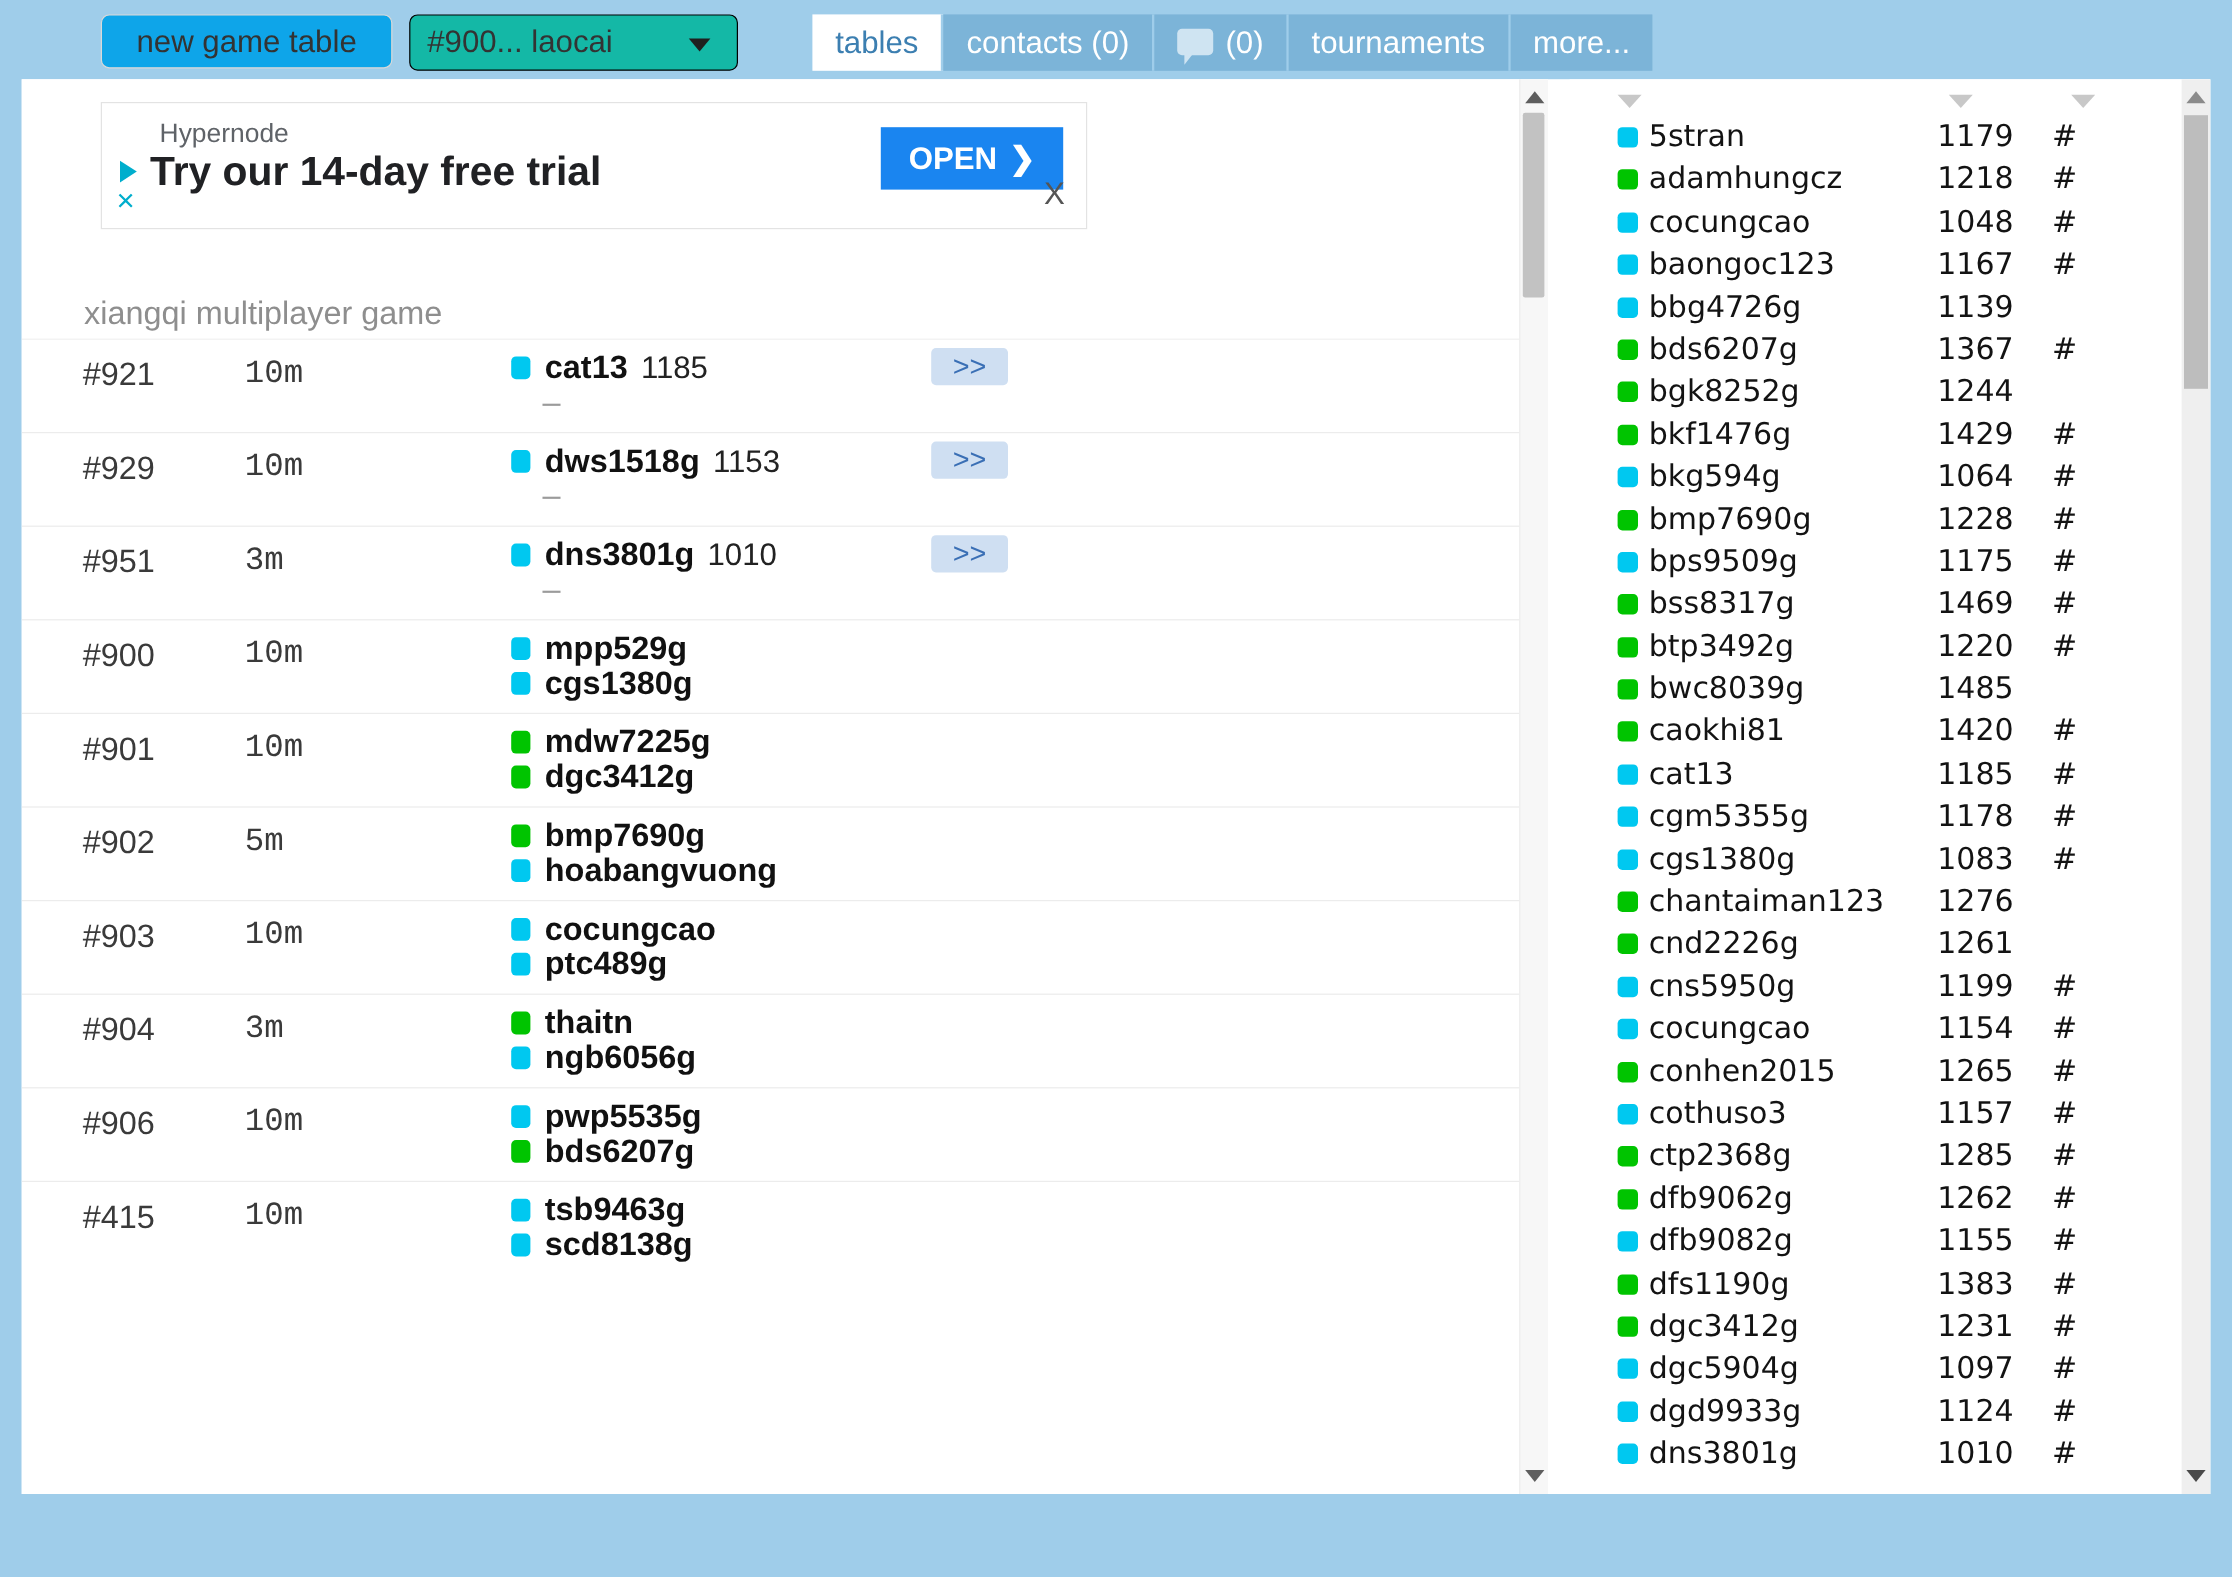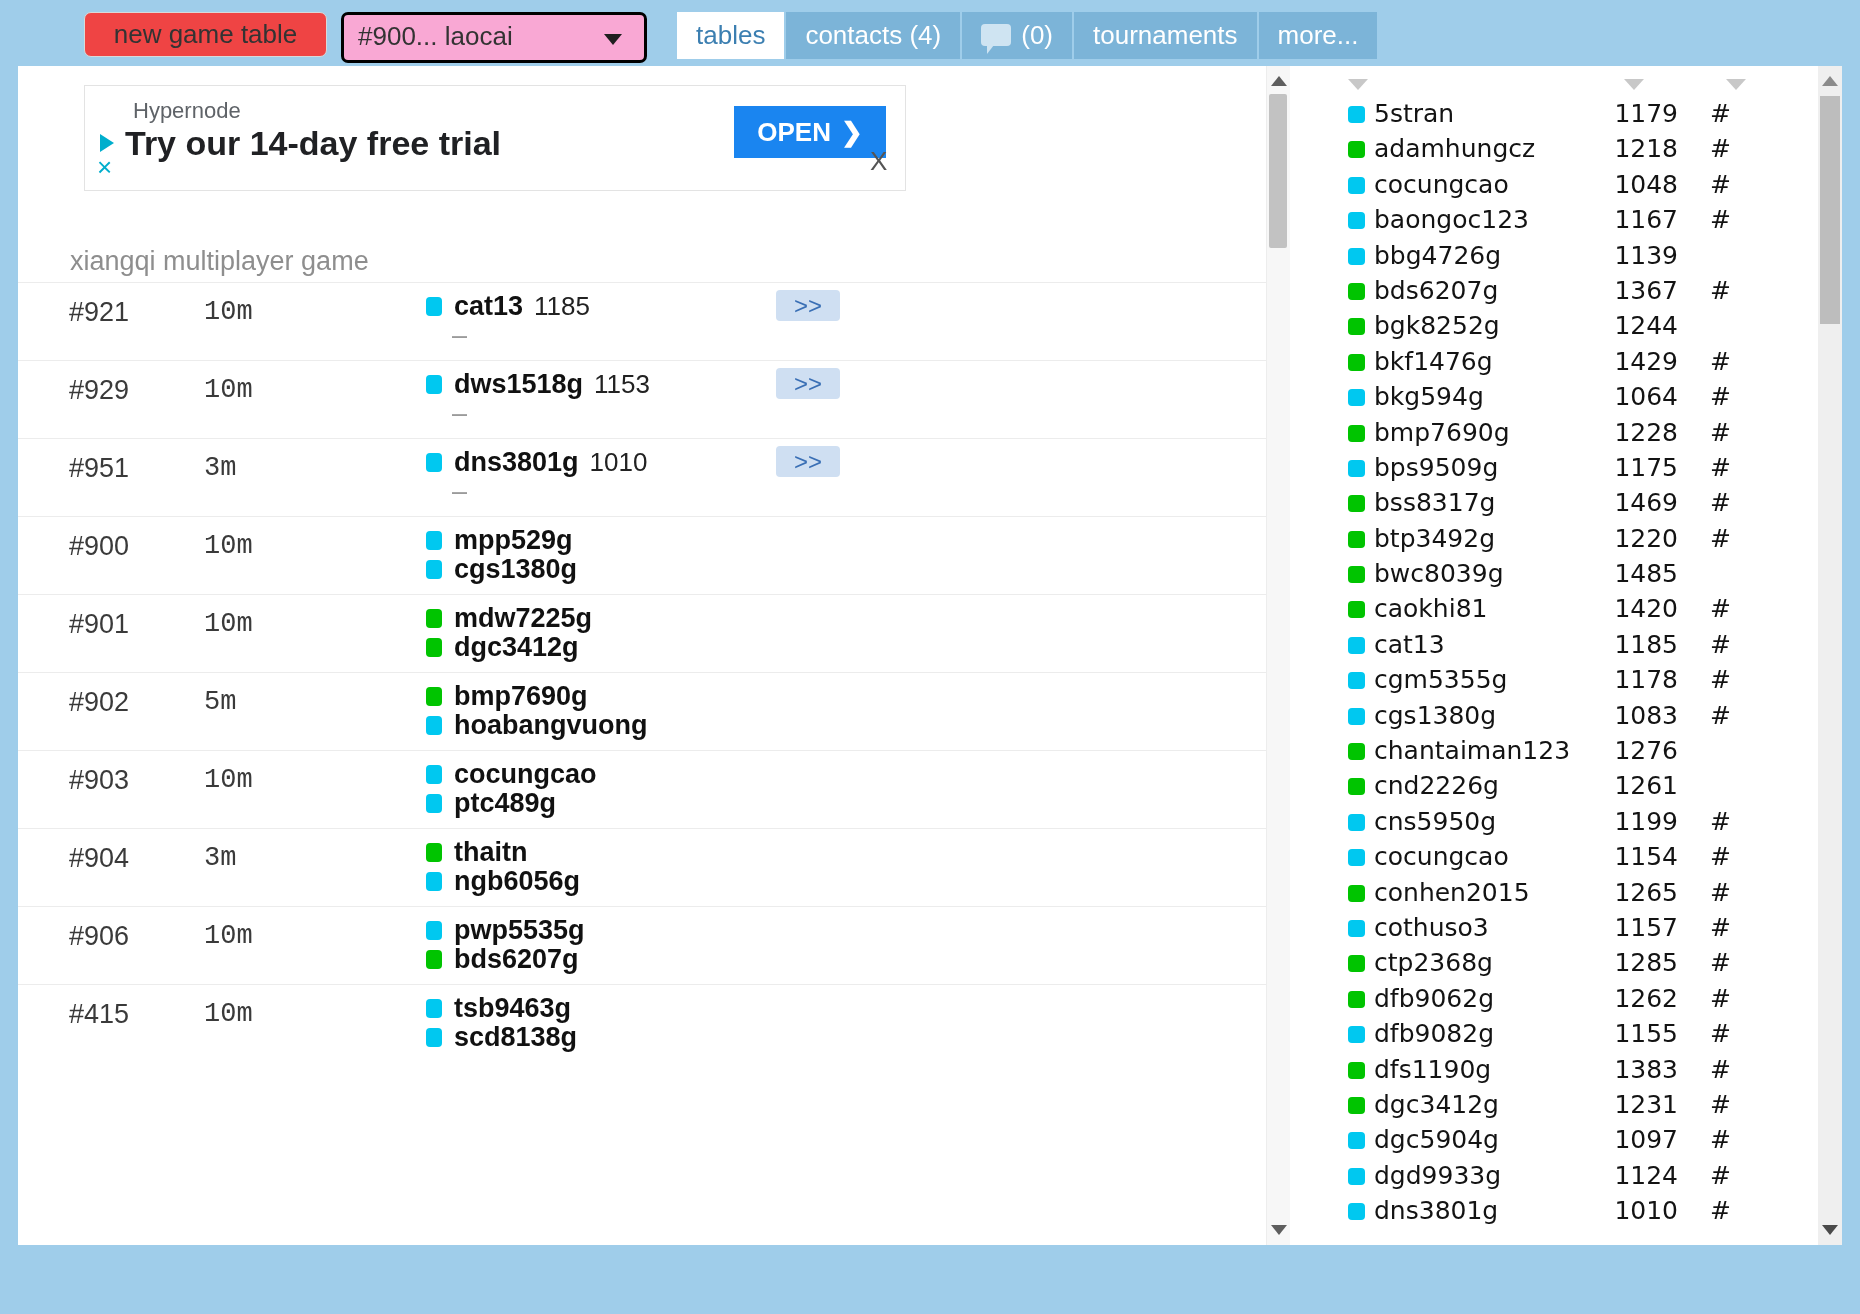--- a/index.html
+++ b/index.html
@@ -25,41 +25,40 @@
     left: 0; top: 0;
     width: 1860px;
     height: 66px;
     background: #9fcdea;
   }
 
   .btn-newtable {
     position: absolute;
     left: 84px; top: 12px;
     width: 243px; height: 45px;
-    background: #ef4444;
+    background: #0ea5e9;
     border: 1px solid #d9d9d9;
     border-radius: 7px;
     font-family: "Liberation Sans", sans-serif;
     font-size: 26px;
     color: #333;
     cursor: pointer;
     padding: 0;
     line-height: 43px;
     text-align: center;
   }
 
   .select-table {
     position: absolute;
     left: 341px; top: 12px;
     width: 272px; height: 45px;
-    background: #f9a8d4;
-    border: 3px solid #000000;
+    background: #14b8a6;
+    border: 1px solid #000000;
     border-radius: 7px;
     cursor: pointer;
-    padding-left: 28px;
   }
   .select-table .sel-label {
     position: absolute;
     left: 14px; top: 0;
     line-height: 43px;
     font-size: 26px;
     color: #333;
     font-family: "Liberation Sans", sans-serif;
     white-space: nowrap;
   }
@@ -433,21 +432,21 @@
     <div class="select-table">
       <span class="sel-label">#900... laocai</span>
       <span class="caret"></span>
     </div>
 
     <div class="tabs" id="tabs">
         <div class="tab active">
           <span>tables</span>
         </div>
         <div class="tab">
-          <span>contacts (4)</span>
+          <span>contacts (0)</span>
         </div>
         <div class="tab">
           <span class="chat-bubble"></span>
           <span>(0)</span>
         </div>
         <div class="tab">
           <span>tournaments</span>
         </div>
         <div class="tab">
           <span>more...</span>

